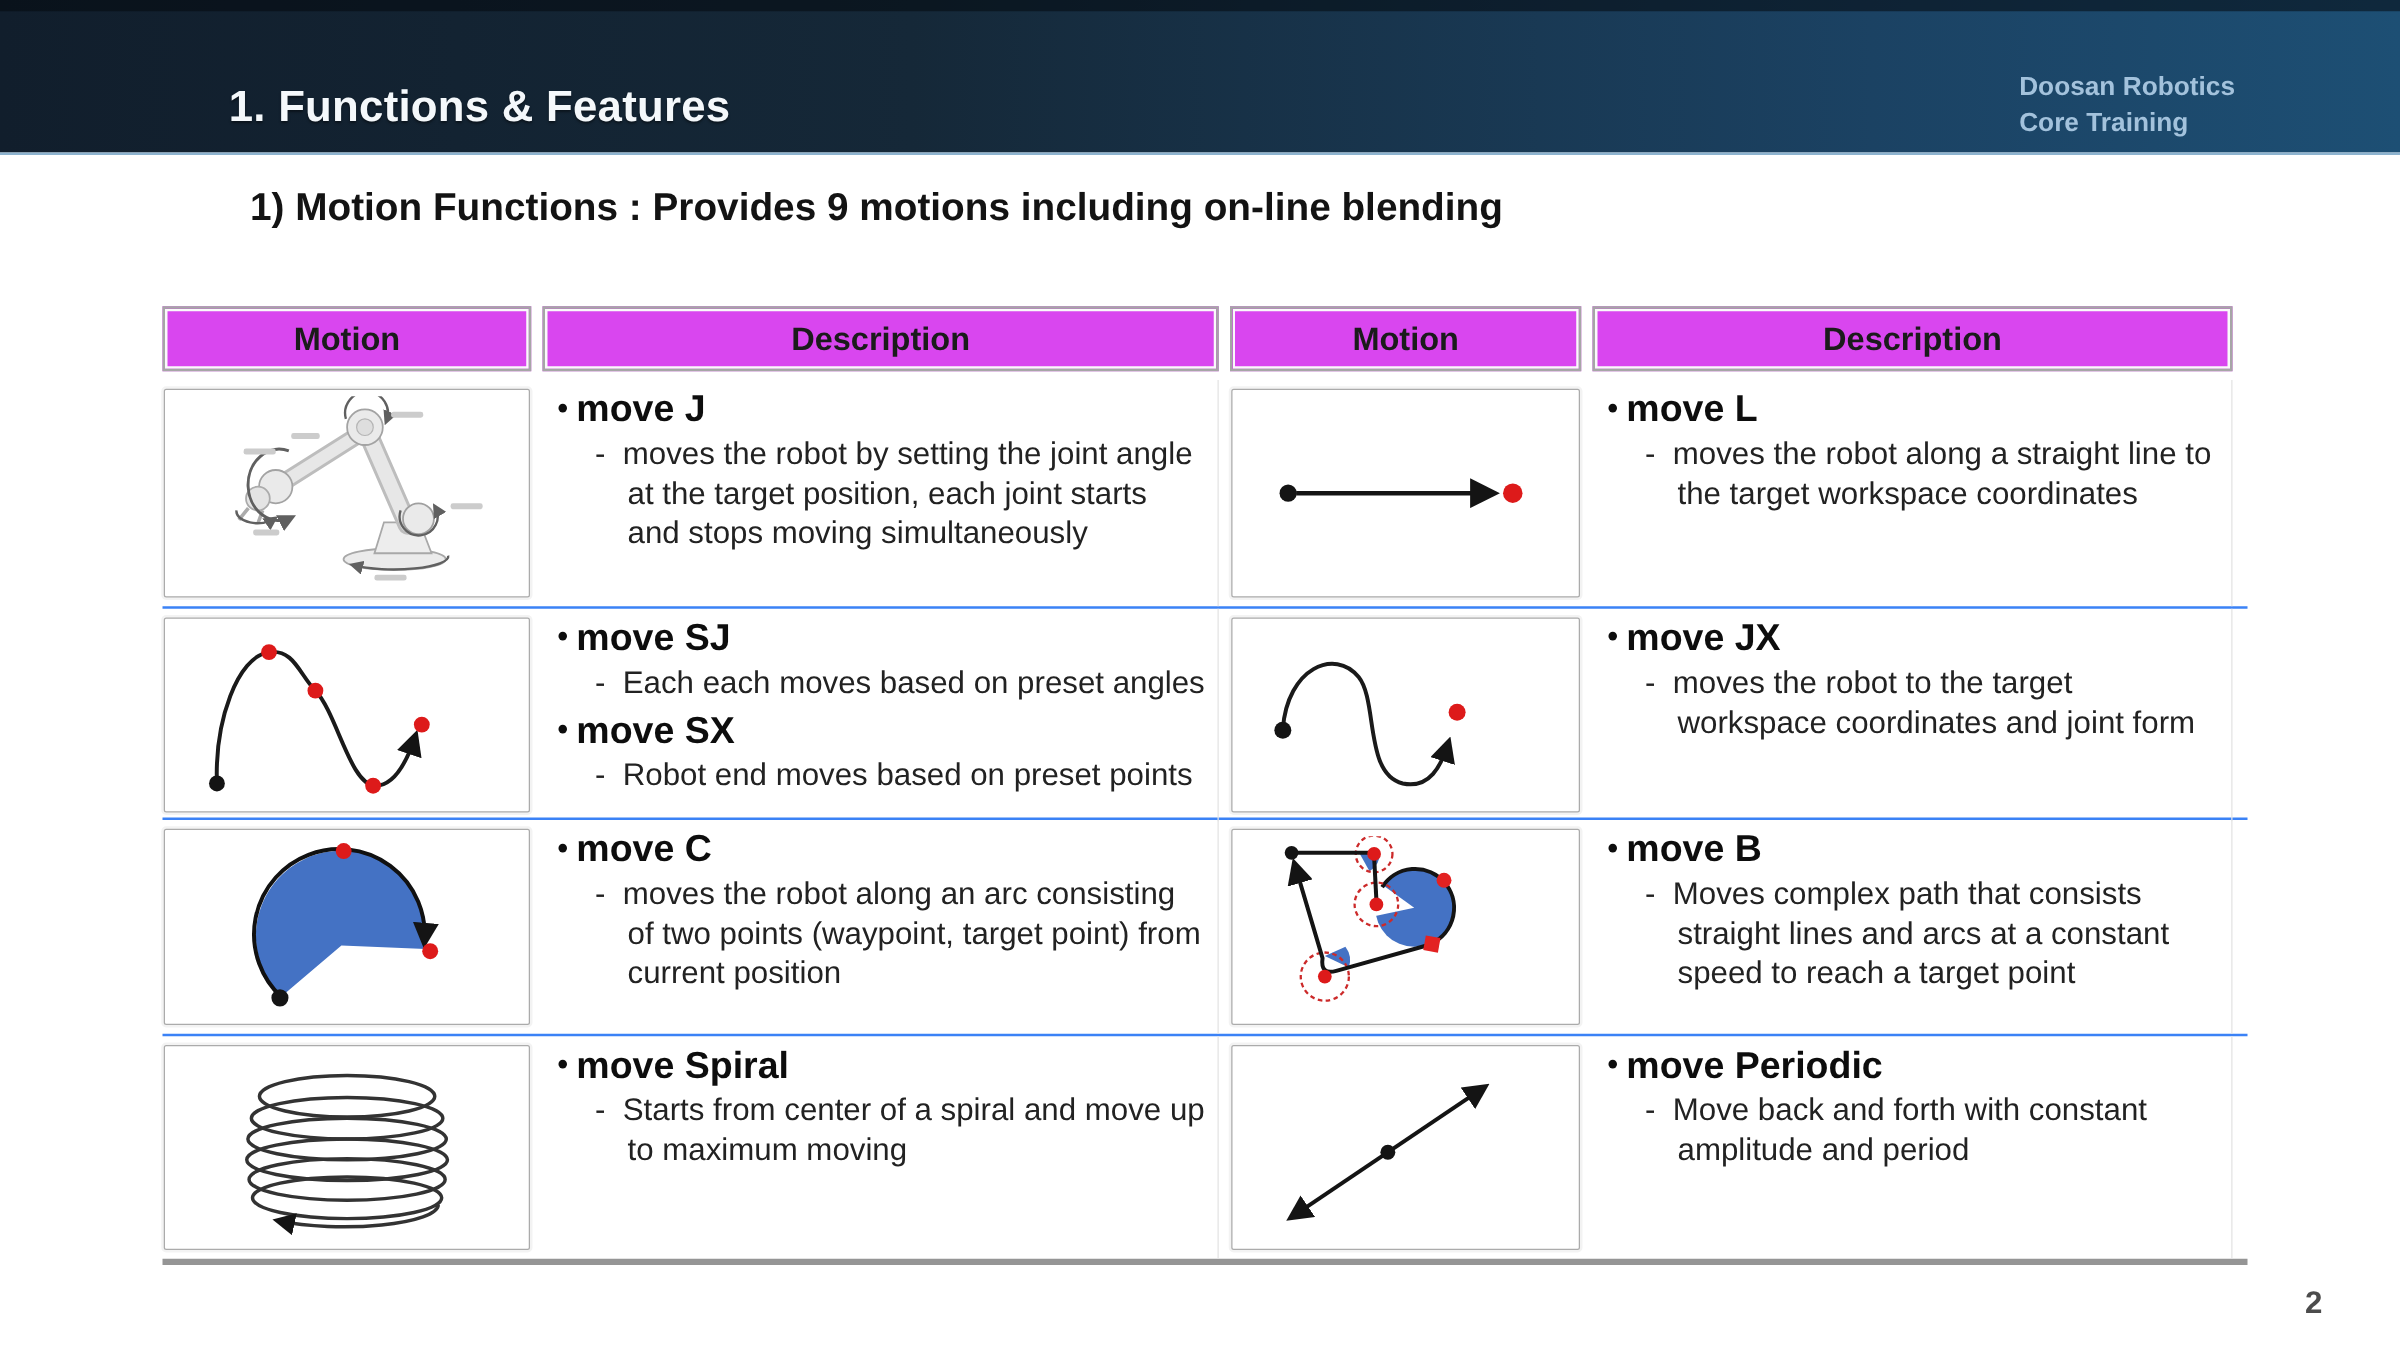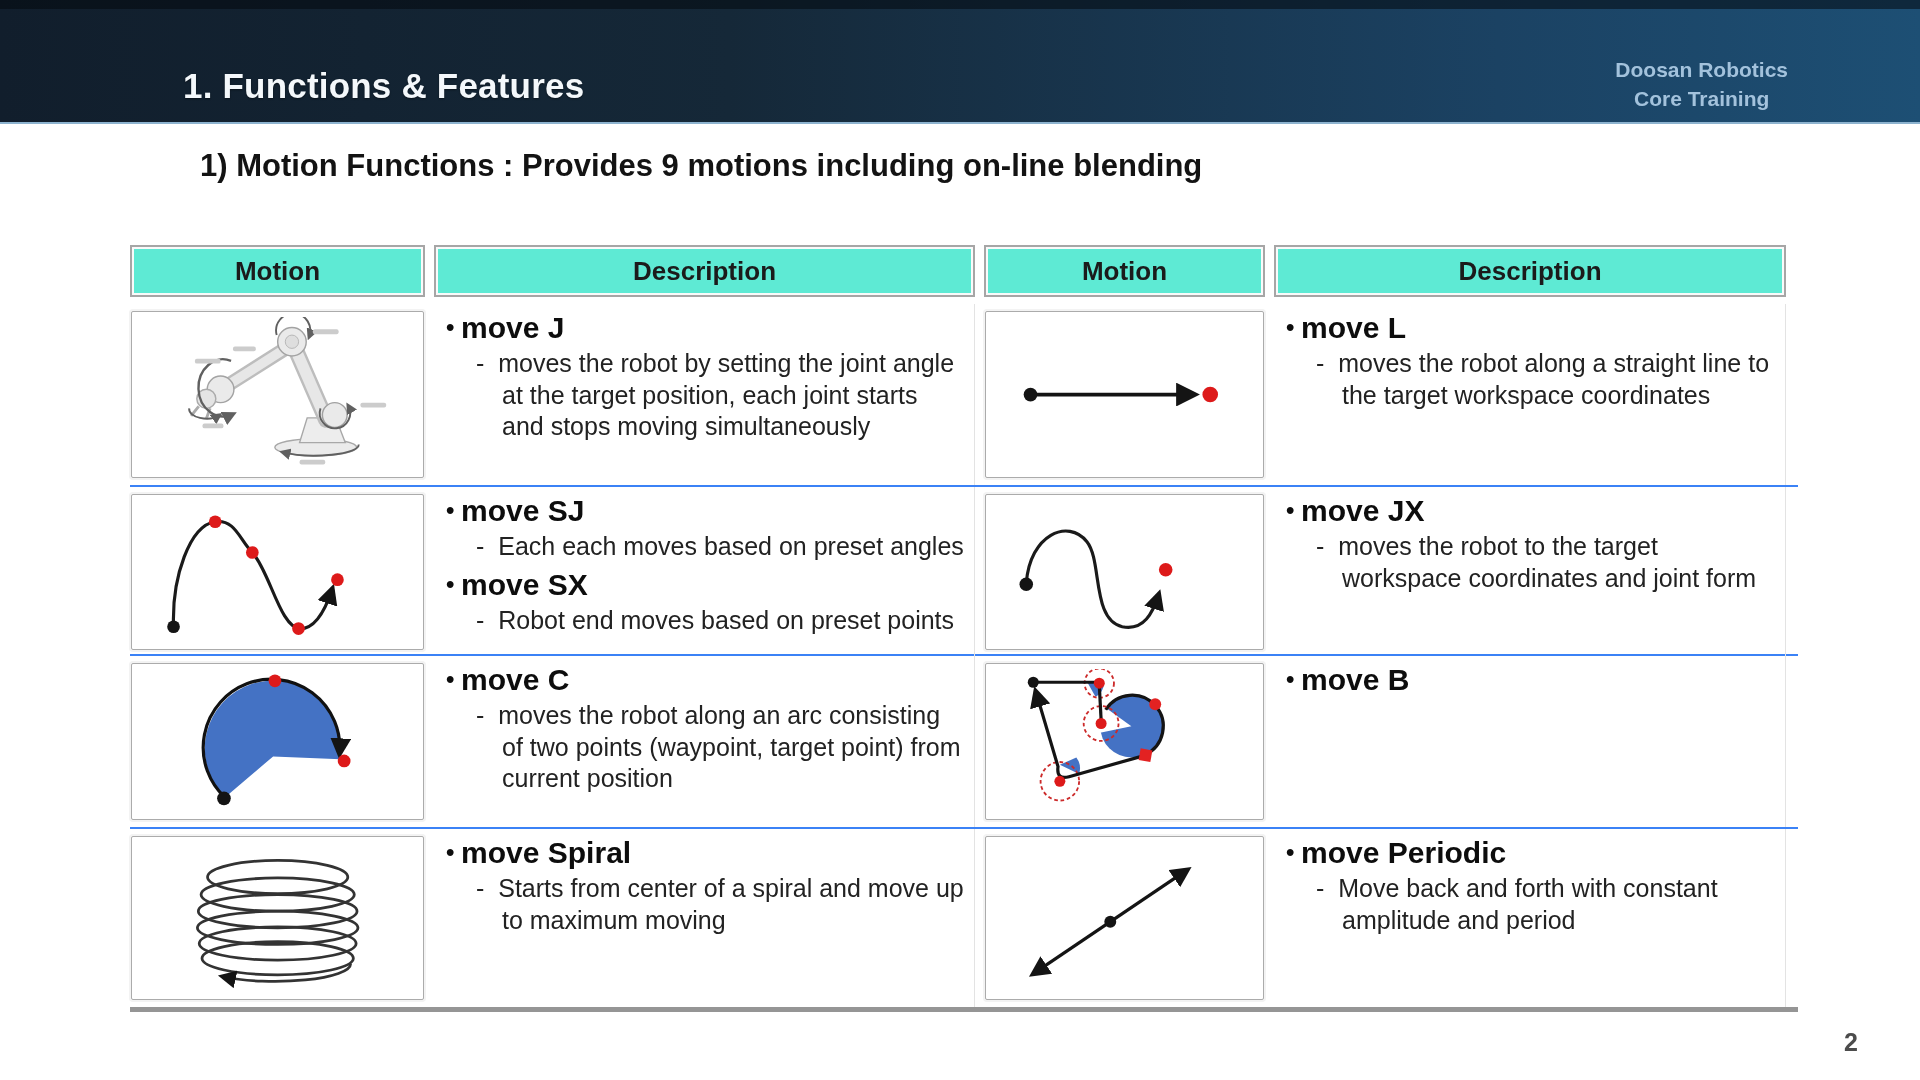--- a/index.html
+++ b/index.html
@@ -6,31 +6,31 @@
   .slide{position:relative;width:1920px;height:1080px;background:#ffffff;overflow:hidden;
          font-family:"Liberation Sans", sans-serif;}
 
   
   .topbar{position:absolute;left:0;top:0;width:1920px;height:122px;
           background:linear-gradient(90deg,#111e2c 0%,#152838 38%,#1b4263 78%,#1d4f74 100%);
           border-bottom:2px solid #8db3cf;}
   .topbar::before{content:"";position:absolute;left:0;top:0;width:100%;height:9px;background:rgba(4,9,15,.55);}
   .slide-title{position:absolute;left:183px;bottom:16px;margin:0;font-size:35px;font-weight:700;
                color:#f4f8fb;letter-spacing:.2px;text-shadow:0 1px 2px rgba(0,0,0,.45);}
-  .brand{position:absolute;right:132px;top:56px;text-align:center;font-size:21px;font-weight:700;
+  .brand{position:absolute;right:132px;top:56px;text-align:left;font-size:21px;font-weight:700;
          color:#a3c2dc;line-height:1.38;margin-left:28px;}
 
   
   .subtitle{position:absolute;left:200px;top:148px;margin:0;font-size:31px;font-weight:700;color:#131313;}
 
   
   .mtable{position:absolute;left:130px;top:245px;width:1668px;}
   .thead,.trow{display:grid;grid-template-columns:295px 541px 281px 512px;column-gap:9px;}
   .thead{height:52px;margin-bottom:7px;}
-  .hcell{background:#5eead4;border:2px solid #a6a6a6;box-shadow:inset 0 0 0 2px #fafafa;
+  .hcell{background:#d946ef;border:2px solid #a6a6a6;box-shadow:inset 0 0 0 2px #fafafa;
          display:flex;align-items:center;justify-content:center;
          font-size:26px;font-weight:700;color:#1b1b1b;}
   .trow{border-bottom:2px solid #3b82f6;}
   .trow.last{border-bottom:5px solid #959595;}
   .motion-cell{padding:7px 1px;}
   .imgbox{width:100%;height:100%;box-sizing:border-box;background:#fff;border:1px solid #ababab;
           border-radius:2px;box-shadow:0 0 0 2px #f3f3f3;display:flex;align-items:center;justify-content:center;}
   .imgbox svg{width:96%;height:94%;}
   .desc-cell{padding:6px 8px 6px 12px;border-right:1px solid #e3e3e3;}
   .entry{margin-bottom:4px;}
@@ -211,20 +211,21 @@
             <circle cx="119" cy="59" r="6" fill="#dd1a1a"></circle>
             <circle cx="74" cy="122" r="6" fill="#dd1a1a"></circle>
             <circle cx="178" cy="38" r="6.5" fill="#e32222"></circle>
             <rect x="161" y="87" width="13" height="13" fill="#e32222" transform="rotate(10 167 93)"></rect>
           </svg>
         </div>
       </div>
       <div class="desc-cell">
         <div class="entry">
           <div class="etitle">move B</div>
+          <div class="edetail">Moves complex path that consists straight lines and arcs at a constant speed to reach a target point</div>
         </div>
       </div>
     </div>
 
     <div class="trow last" style="height:178px">
       <div class="motion-cell">
         <div class="imgbox">
           <svg viewBox="0 0 290 165">
             <g fill="none" stroke="#333333" stroke-width="3">
               <ellipse cx="145" cy="38" rx="76" ry="18"></ellipse>

